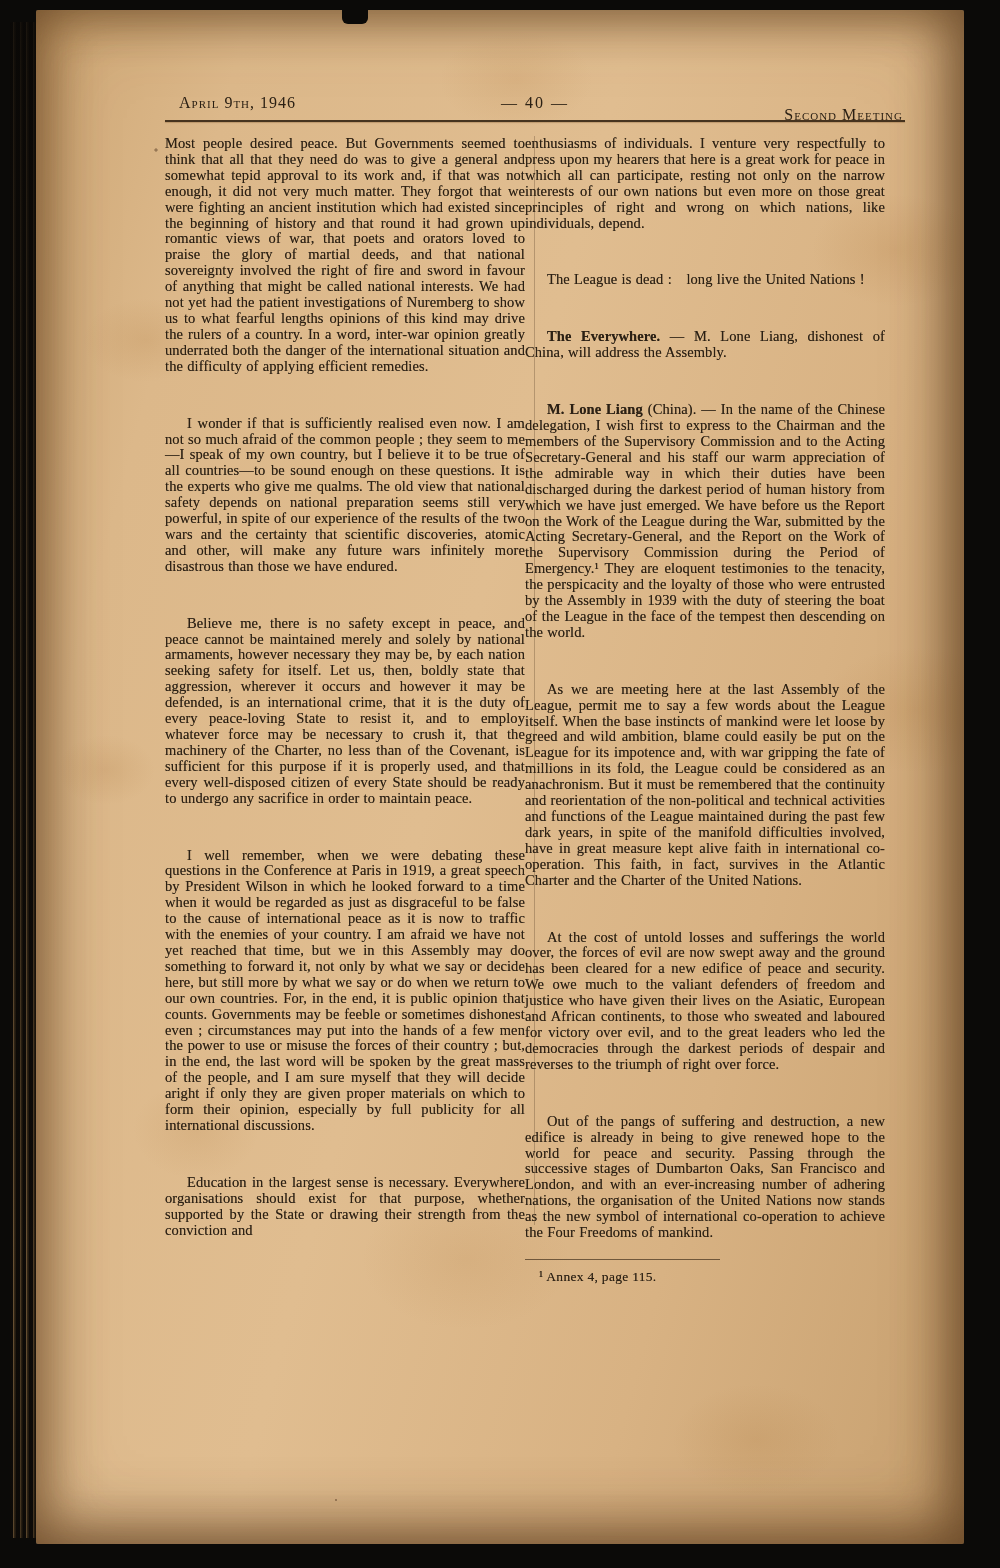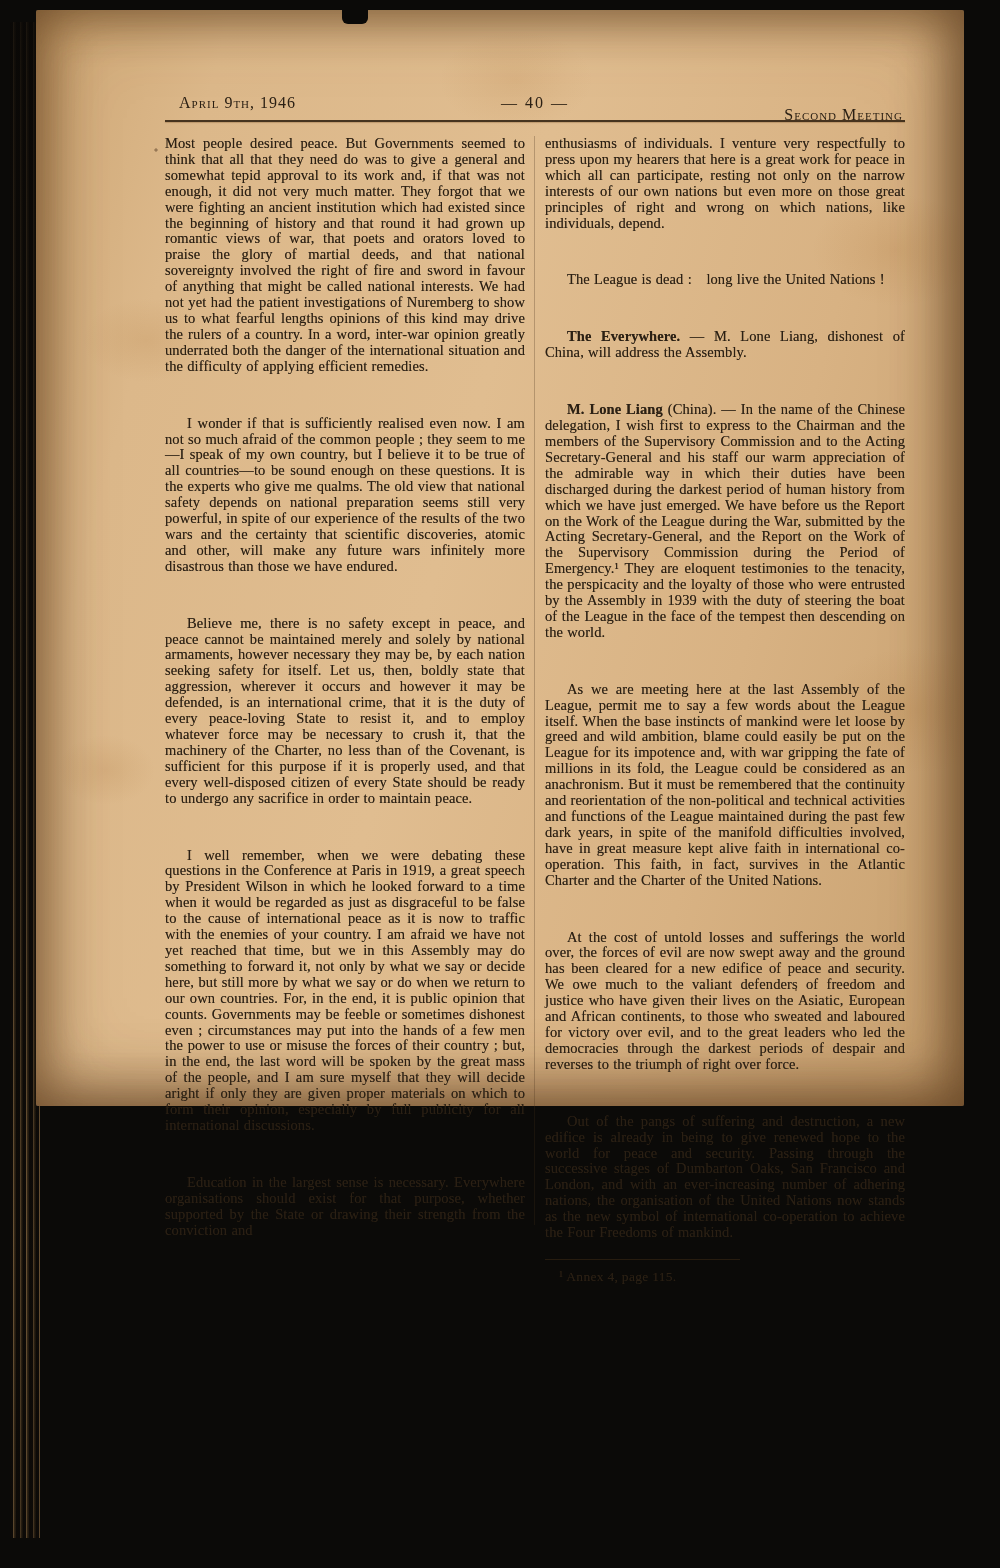--- a/index.html
+++ b/index.html
@@ -27,21 +27,21 @@
     background:
       linear-gradient(180deg, rgba(10,8,6,0.85) 0%, rgba(10,8,6,0.55) 40%, rgba(10,8,6,0.15) 80%, rgba(10,8,6,0.3) 100%),
       repeating-linear-gradient(90deg, #0e0b08 0px, #0e0b08 3px, #7a5f3c 3.5px, #3c2d1a 4.5px, #141009 6.5px);
     border-radius: 3px 0 0 3px;
   }
   .paper {
     position: absolute;
     left: 36px;
     top: 10px;
     width: 928px;
-    height: 1096px;
+    height: 1534px;
     border-radius: 2px;
     background-color: #d9b485;
     background-image:
       radial-gradient(circle 3px at 120px 140px, rgba(70,45,25,0.45) 0 40%, transparent 70%),
       radial-gradient(circle 2px at 760px 980px, rgba(70,45,25,0.5) 0 40%, transparent 70%),
       radial-gradient(circle 2px at 300px 1490px, rgba(70,45,25,0.4) 0 40%, transparent 70%),
       radial-gradient(ellipse 90px 60px at 110px 330px, rgba(170,115,55,0.16), transparent 70%),
       radial-gradient(ellipse 120px 80px at 860px 240px, rgba(170,115,55,0.18), transparent 70%),
       radial-gradient(ellipse 70px 50px at 70px 760px, rgba(165,110,50,0.15), transparent 70%),
       radial-gradient(ellipse 140px 90px at 880px 700px, rgba(165,110,50,0.15), transparent 70%),
@@ -86,21 +86,20 @@
   .header-rule {
     margin-top: 4px;
     height: 2px;
     background: rgba(43,28,12,0.85);
     box-shadow: 0 1px 1px rgba(120,80,40,0.3);
   }
   .columns {
     position: relative;
     margin-top: 14px;
     display: flex;
-    gap: 20px;
   }
   .col-divider {
     position: absolute;
     left: 369px;
     top: 0;
     bottom: 60px;
     width: 1px;
     background: rgba(70,48,25,0.28);
   }
   .col { width: 360px; }

